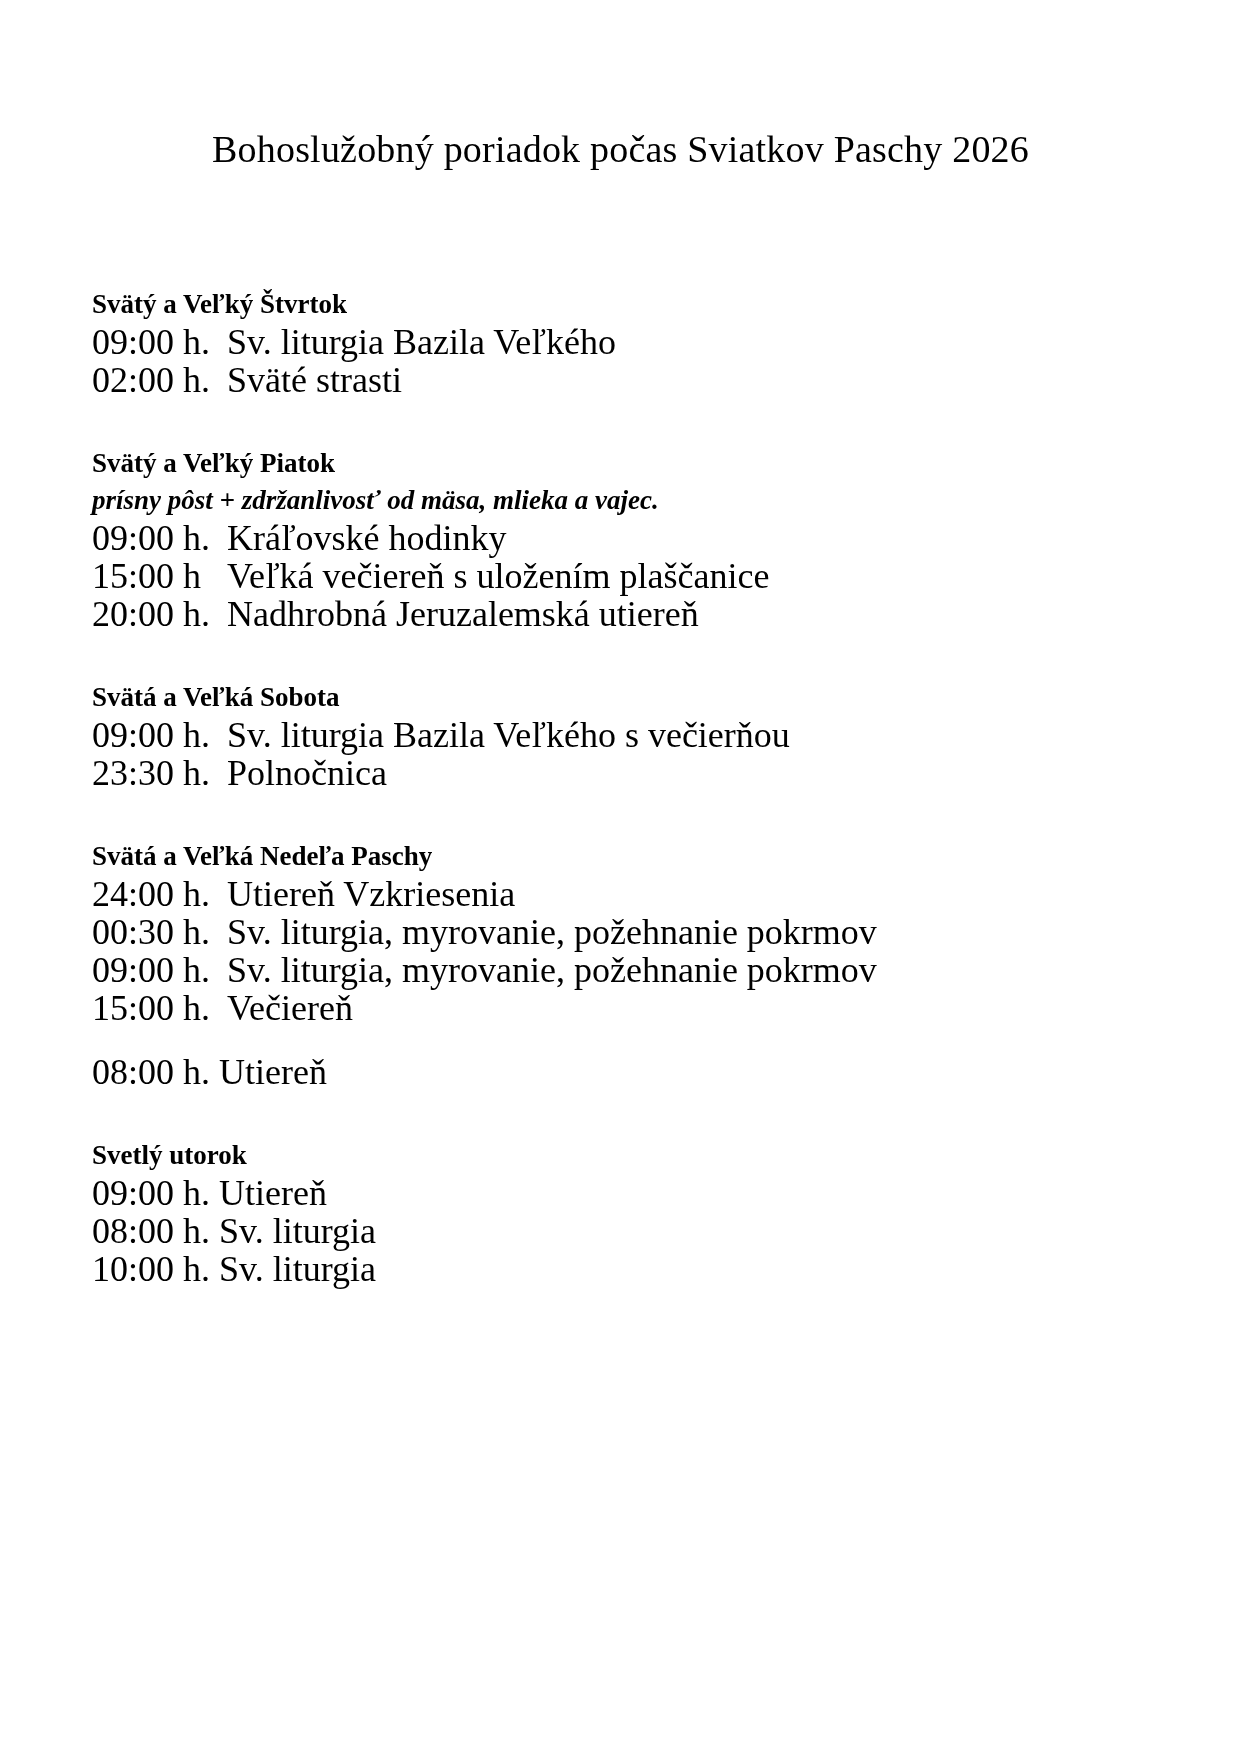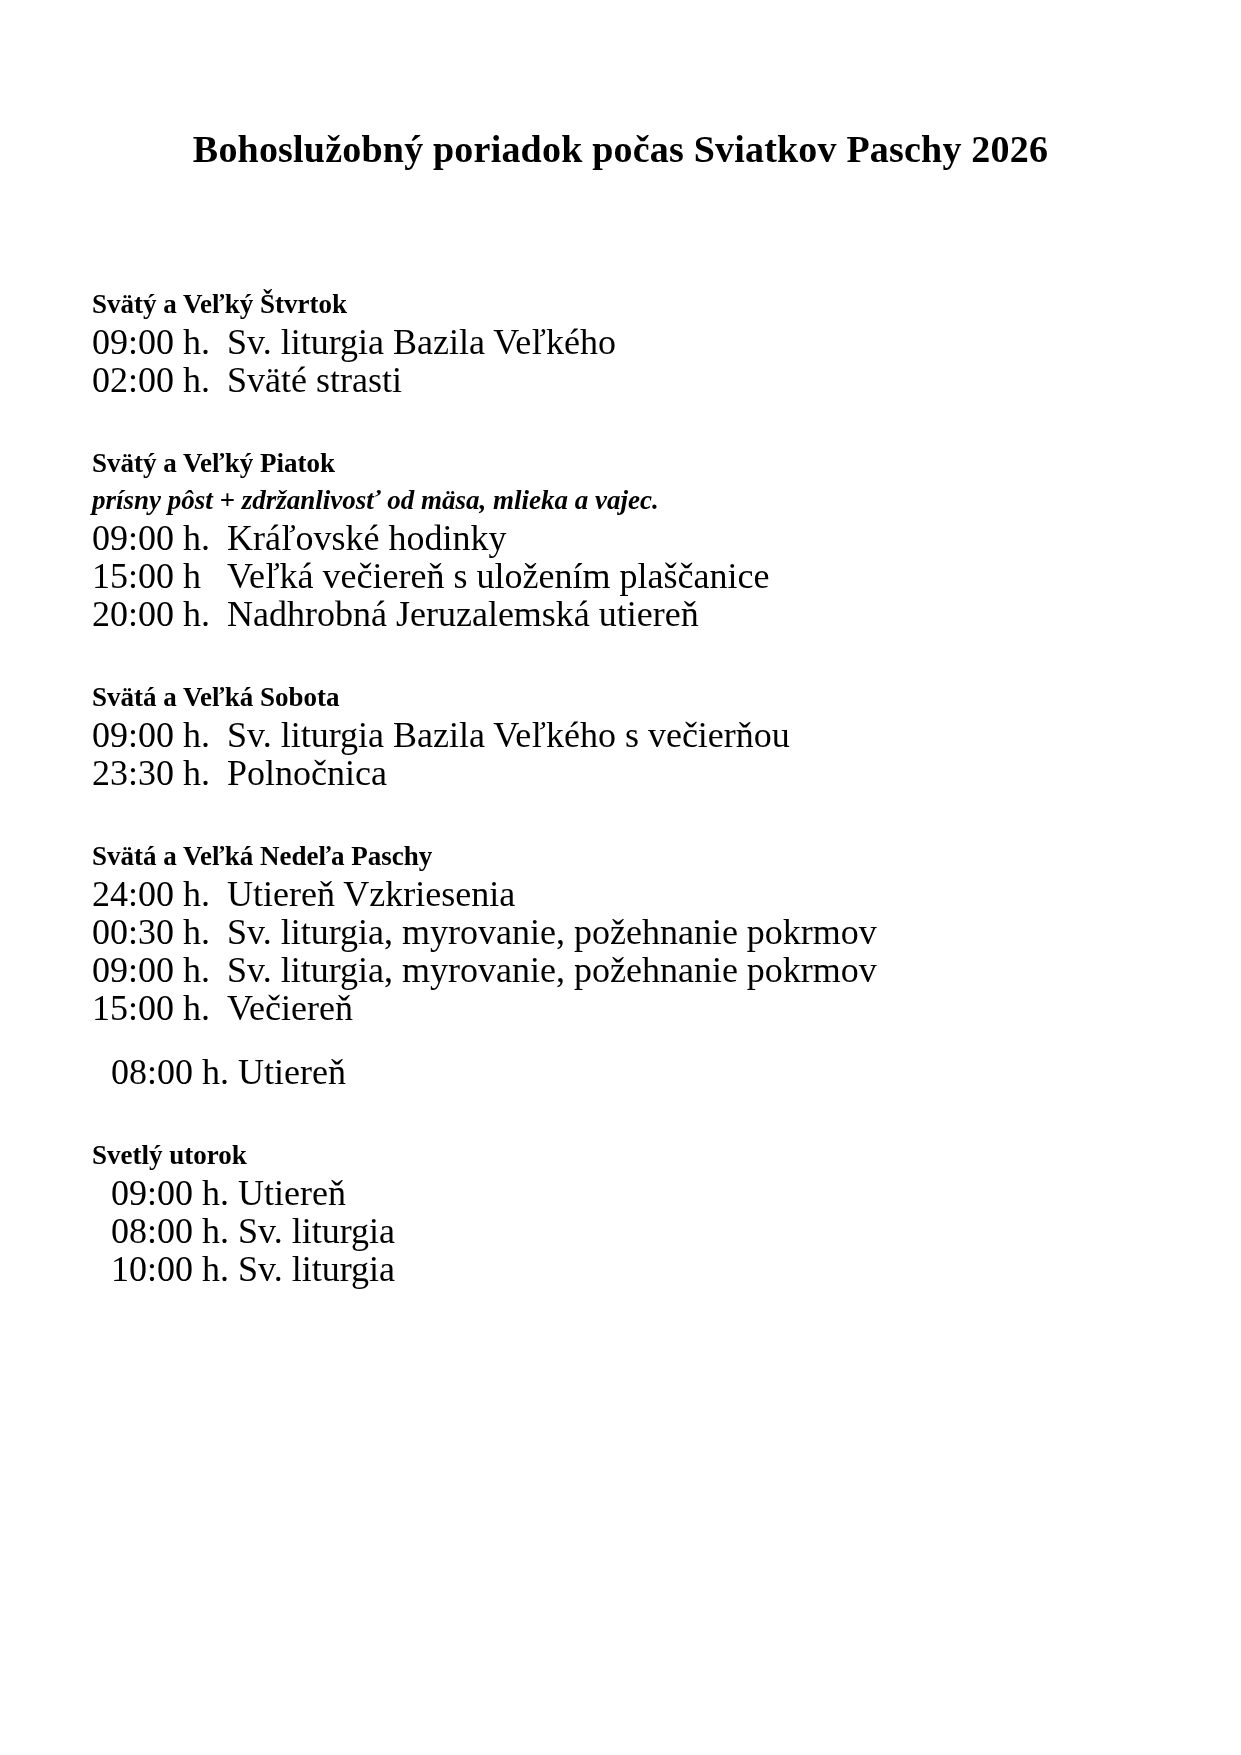--- a/index.html
+++ b/index.html
@@ -24,21 +24,21 @@
     background: #ffffff;
     overflow: hidden;
   }
   .doc-title {
     position: absolute;
     left: 0;
     top: 128px;
     width: 1241px;
     text-align: center;
     font-size: 38px;
-    font-weight: bold;
+    font-weight: normal;
     letter-spacing: 0.2px;
     line-height: 1.15;
   }
   .content {
     position: absolute;
     left: 92px;
     top: 240px;
     width: 1060px;
   }
   .section {
@@ -63,21 +63,20 @@
     line-height: 38px;
     white-space: nowrap;
   }
   .entry .time {
     display: inline-block;
     min-width: 135px;
   }
   .entry.tight .time {
     display: inline;
     min-width: 0;
-    margin-left: 19px;
   }
   .entry.tight .time::after {
     content: " ";
     white-space: pre;
   }
   .entry .desc {
     display: inline;
   }
 </style>
 </head>

